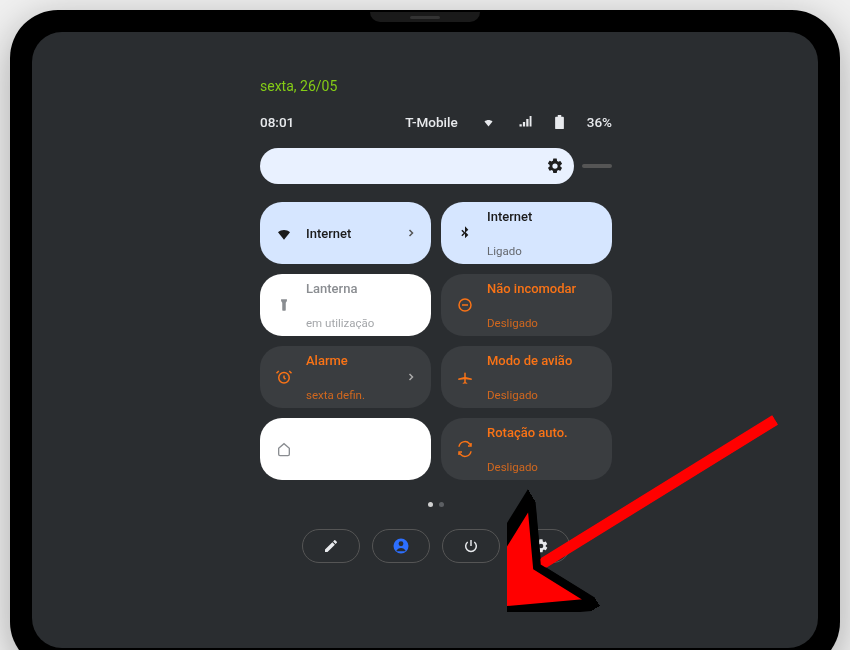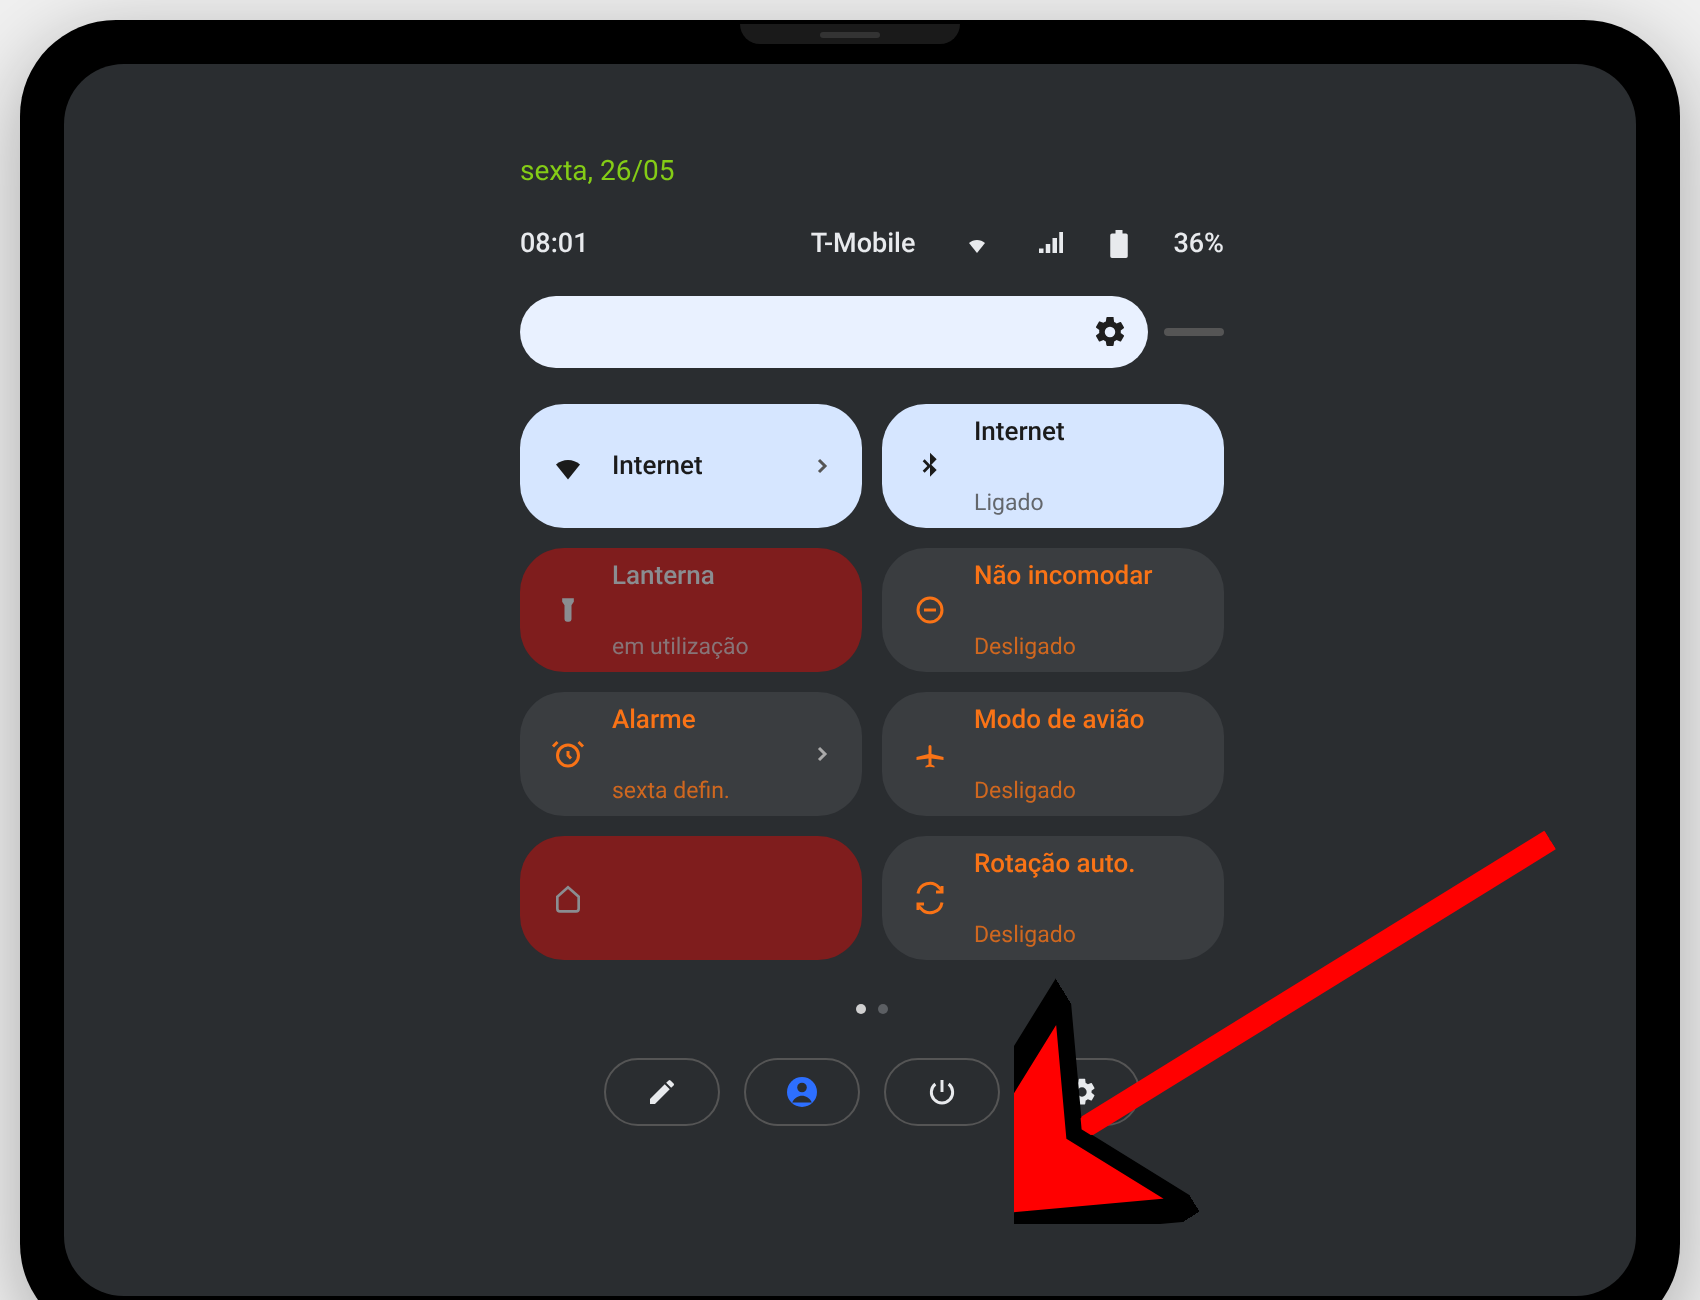--- a/index.html
+++ b/index.html
@@ -31,21 +31,21 @@
     display:flex;align-items:center;justify-content:flex-end;padding-right:10px;
   }
   .brightness-tail { width: 30px; height: 4px; background: #555; border-radius: 3px;}
   .gear-dark { color:#1f1f1f; display:flex;align-items:center;}
   .tiles { display: grid; grid-template-columns: 1fr 1fr; gap: 10px; margin-top: 6px; }
   .tile {
     height: 62px; border-radius: 22px; display: flex; align-items: center; padding: 0 14px; gap: 12px; cursor: pointer;
   }
   .tile-active { background: #d6e6ff; color: #1b1b1b; }
   .tile-dim { background: #3a3d40; color: #f97316; }
-  .tile-disabled { background: #7f1d1d; color: #8a8d91; }
+  .tile-disabled { background: #ffffff; color: #8a8d91; }
   .tile-ic { width: 20px; display:flex; align-items:center; justify-content:center; flex-shrink:0; }
   .tile-body { flex:1; display:flex;flex-direction:column; overflow:hidden;}
   .tile-title { font-size: 13px; font-weight: 500; white-space: nowrap; overflow:hidden; text-overflow: ellipsis;}
   .tile-sub { font-size: 11.5px; opacity: .78; white-space: nowrap; overflow:hidden; text-overflow: ellipsis; margin-top: 20px;}
   .chev { color:#555; flex-shrink:0; }
   .tile-active .tile-sub { color:#444; }
   .dots { display:flex; gap:6px; justify-content:center; margin-top:10px;}
   .dot { width:5px;height:5px;border-radius:50%;background:#5c5f63;}
   .dot.on{background:#d0d0d0;}
   .bottom-row { display:flex; gap:12px; justify-content:center; margin-top:10px;}

